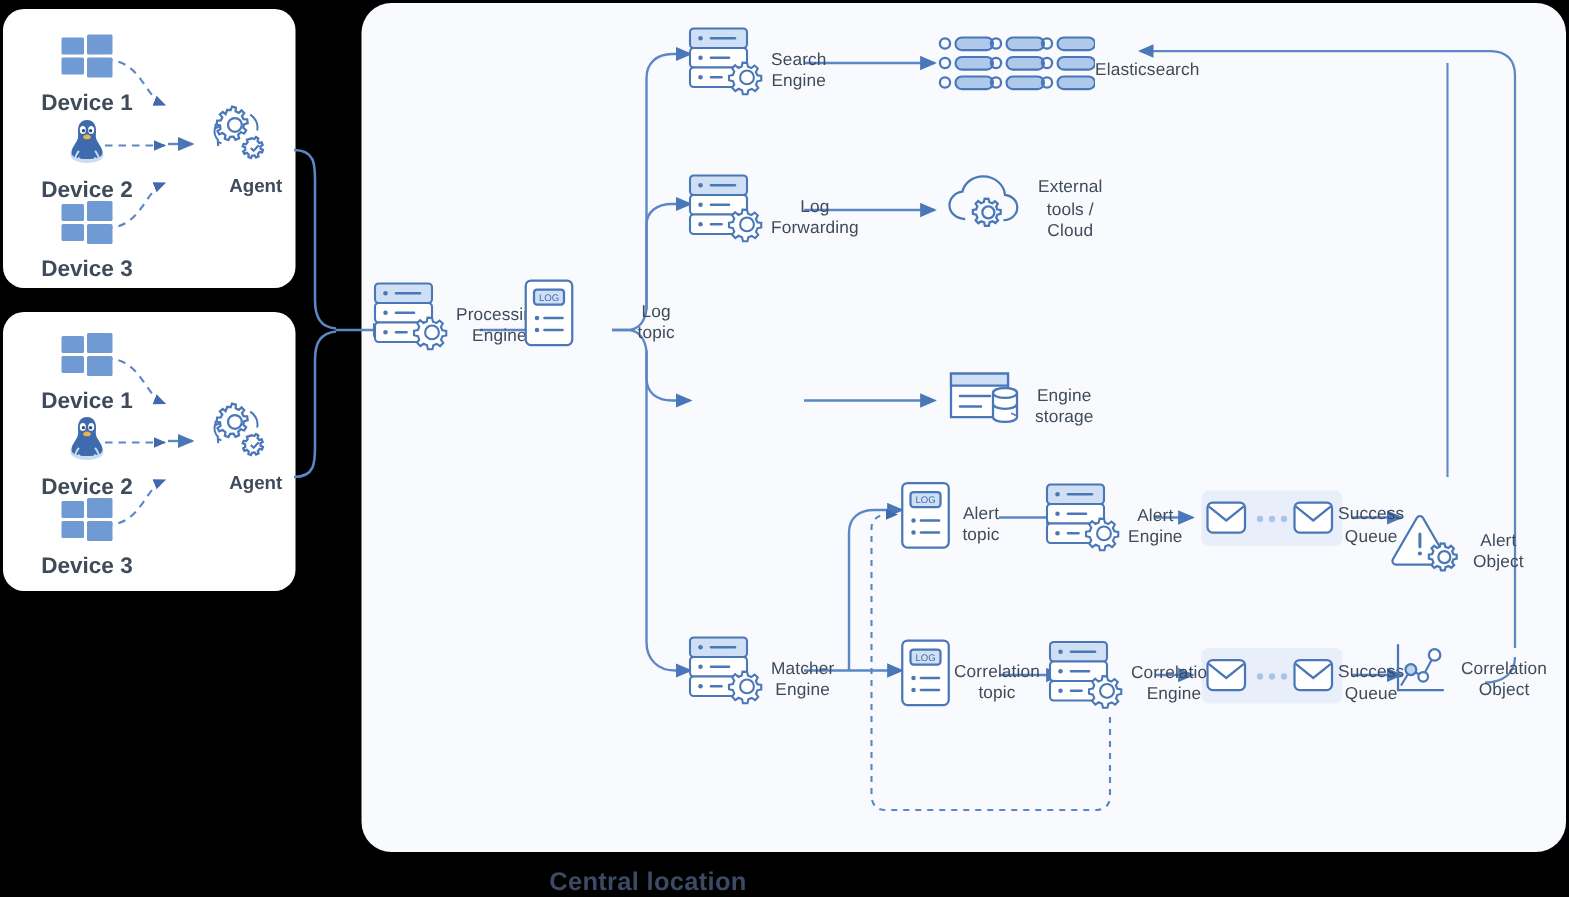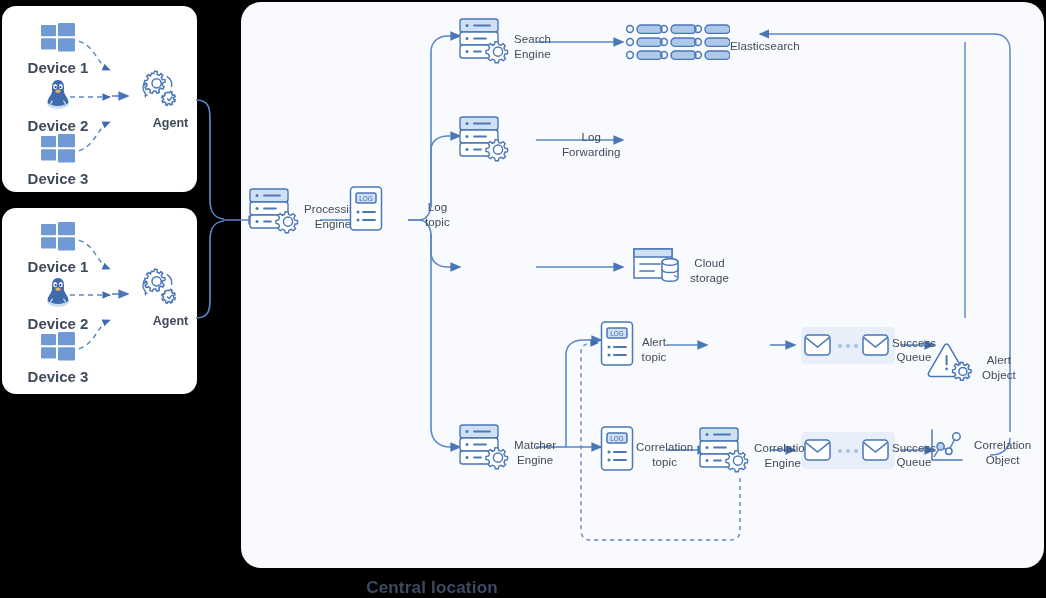--- a/index.html
+++ b/index.html
@@ -306,56 +306,69 @@
             <rect x="12" y="18" width="25" height="8.4" rx="4.2" fill="#aec9ea" stroke="#4a77b8" stroke-width="1.4"></rect>
             <circle cx="5" cy="35" r="3.4" fill="none" stroke="#4a77b8" stroke-width="1.5"></circle>
             <rect x="12" y="31" width="25" height="8.4" rx="4.2" fill="#aec9ea" stroke="#4a77b8" stroke-width="1.4"></rect>
           </g>
         </g>
       </svg>
     </span>
     <span class="lbl">Elasticsearch</span>
   </div>
 
-  <div class="node" style="left:456px;top:114px;width:94px;gap:48px;">
+  <div class="node" style="left:456px;top:114px;width:94px;">
     <span class="ico">
       <svg width="58" height="52" viewBox="0 0 58 52" fill="none" stroke="#4a77b8" stroke-width="1.4">
         <rect x="4" y="3" width="38" height="13" rx="2.5" fill="#cfdff4"></rect>
         <rect x="4" y="16" width="38" height="13" rx="2.5" fill="#fff"></rect>
         <rect x="4" y="29" width="38" height="13" rx="2.5" fill="#fff"></rect>
         <circle cx="11" cy="9.5" r="1.5" fill="#4a77b8" stroke="none"></circle>
         <circle cx="11" cy="22.5" r="1.5" fill="#4a77b8" stroke="none"></circle>
         <circle cx="11" cy="35.5" r="1.5" fill="#4a77b8" stroke="none"></circle>
         <path d="M18 9.5h16M18 22.5h12M18 35.5h7" stroke-width="1.8" stroke-linecap="round"></path>
         <g fill="#fff">
           <path d="M36.3 29.4l2.2-1 .5-2.6 3 .1.7 2.6 2.3.8 2-1.6 2.2 2-1.3 2.3 1 2.2 2.6.4v3l-2.6.6-.9 2.3 1.5 2.1-2.1 2.1-2.2-1.4-2.3.9-.6 2.6h-3l-.6-2.6-2.3-1-2.2 1.5-2.1-2.2 1.4-2.1-.9-2.3-2.6-.6v-3l2.6-.5.9-2.3-1.4-2.2 2-2z"></path>
           <circle cx="42" cy="35.6" r="4.6"></circle>
         </g>
       </svg>
     </span>
     <span class="lbl">Log Forwarding</span>
   </div>
 
+  <div class="node" style="left:626px;top:112px;width:96px;">
+    <span class="ico">
+      <svg width="66" height="46" viewBox="0 0 66 46" fill="none" stroke="#4a77b8" stroke-width="1.5">
+        <path d="M17.5 34C11.7 34 7 29.9 7 24.8c0-4.6 3.7-8.4 8.6-9C16.9 9.9 22.6 5.6 29.4 5.6c7.7 0 14 5.4 14.6 12.3 4.6.4 8.2 4 8.2 8.4 0 4.7-4.1 8.5-9.2 8.5"></path>
+        <g stroke="#4a77b8">
+          <path d="M28 23.5l1.9-.8.5-2.2 2.6.1.6 2.2 2 .7 1.7-1.4 1.9 1.7-1.1 2 .8 1.9 2.2.3v2.6l-2.2.5-.8 2 1.3 1.8-1.8 1.8-1.9-1.2-2 .8-.5 2.2h-2.6l-.5-2.2-2-.8-1.9 1.3-1.8-1.9 1.2-1.8-.8-2-2.2-.5v-2.6l2.2-.4.8-2-1.2-1.9 1.7-1.7z"></path>
+          <circle cx="32.9" cy="29.6" r="4"></circle>
+        </g>
+      </svg>
+    </span>
+    <span class="lbl">External tools /
+Cloud</span>
+  </div>
 
 
   <div class="node" style="left:630px;top:244px;width:96px;">
     <span class="ico">
       <svg width="60" height="44" viewBox="0 0 60 44" fill="none" stroke="#4a77b8" stroke-width="1.5">
         <path d="M4 5h38v29H4z" fill="#fff"></path>
         <path d="M4 5h38v8H4z" fill="#cfdff4"></path>
         <path d="M10 20h20M10 27h14" stroke-width="1.7" stroke-linecap="round"></path>
         <g>
           <path d="M32 18c0-2 3.4-3.3 8-3.3s8 1.3 8 3.3v16c0 2-3.4 3.3-8 3.3s-8-1.3-8-3.3z" fill="#fff"></path>
           <ellipse cx="40" cy="18" rx="8" ry="3.3" fill="#fff"></ellipse>
           <path d="M32 25.2c0 2 3.4 3.3 8 3.3s8-1.3 8-3.3"></path>
           <path d="M44 31.5c1.5.4 2.6 1 3.2 1.6" stroke-width="1.2"></path>
         </g>
       </svg>
     </span>
-    <span class="lbl">Cloud storage</span>
+    <span class="lbl">Engine storage</span>
   </div>
 
   <div class="node" style="left:598px;top:320px;width:74px;">
     <span class="ico">
       <svg width="38" height="50" viewBox="0 0 38 50" fill="none" stroke="#4a77b8" stroke-width="1.5">
         <rect x="3.5" y="2" width="31" height="43" rx="3.5" fill="#fff"></rect>
         <rect x="9" y="8" width="20" height="10" rx="2" fill="#cfdff4"></rect>
         <text x="19" y="15.6" font-size="6.4" fill="#3f6aae" stroke="none" text-anchor="middle" font-family="'Liberation Sans',sans-serif">LOG</text>
         <circle cx="11" cy="27" r="1.5" fill="#4a77b8" stroke="none"></circle>
         <circle cx="11" cy="35" r="1.5" fill="#4a77b8" stroke="none"></circle>
@@ -377,20 +390,38 @@
         <path d="M18 9.5h16M18 22.5h12M18 35.5h7" stroke-width="1.8" stroke-linecap="round"></path>
         <g fill="#fff">
           <path d="M36.3 29.4l2.2-1 .5-2.6 3 .1.7 2.6 2.3.8 2-1.6 2.2 2-1.3 2.3 1 2.2 2.6.4v3l-2.6.6-.9 2.3 1.5 2.1-2.1 2.1-2.2-1.4-2.3.9-.6 2.6h-3l-.6-2.6-2.3-1-2.2 1.5-2.1-2.2 1.4-2.1-.9-2.3-2.6-.6v-3l2.6-.5.9-2.3-1.4-2.2 2-2z"></path>
           <circle cx="42" cy="35.6" r="4.6"></circle>
         </g>
       </svg>
     </span>
     <span class="lbl">Matcher Engine</span>
   </div>
 
+  <div class="node" style="left:694px;top:320px;width:88px;">
+    <span class="ico">
+      <svg width="58" height="52" viewBox="0 0 58 52" fill="none" stroke="#4a77b8" stroke-width="1.4">
+        <rect x="4" y="3" width="38" height="13" rx="2.5" fill="#cfdff4"></rect>
+        <rect x="4" y="16" width="38" height="13" rx="2.5" fill="#fff"></rect>
+        <rect x="4" y="29" width="38" height="13" rx="2.5" fill="#fff"></rect>
+        <circle cx="11" cy="9.5" r="1.5" fill="#4a77b8" stroke="none"></circle>
+        <circle cx="11" cy="22.5" r="1.5" fill="#4a77b8" stroke="none"></circle>
+        <circle cx="11" cy="35.5" r="1.5" fill="#4a77b8" stroke="none"></circle>
+        <path d="M18 9.5h16M18 22.5h12M18 35.5h7" stroke-width="1.8" stroke-linecap="round"></path>
+        <g fill="#fff">
+          <path d="M36.3 29.4l2.2-1 .5-2.6 3 .1.7 2.6 2.3.8 2-1.6 2.2 2-1.3 2.3 1 2.2 2.6.4v3l-2.6.6-.9 2.3 1.5 2.1-2.1 2.1-2.2-1.4-2.3.9-.6 2.6h-3l-.6-2.6-2.3-1-2.2 1.5-2.1-2.2 1.4-2.1-.9-2.3-2.6-.6v-3l2.6-.5.9-2.3-1.4-2.2 2-2z"></path>
+          <circle cx="42" cy="35.6" r="4.6"></circle>
+        </g>
+      </svg>
+    </span>
+    <span class="lbl">Alert Engine</span>
+  </div>
 
   <div class="node" style="left:800px;top:329px;width:96px;">
     <span class="ico">
       <svg width="92" height="33" viewBox="0 0 92 33" fill="none" stroke="#4a77b8" stroke-width="1.5">
         <rect x="5" y="6" width="25" height="20" rx="3.5" fill="#fff"></rect>
         <path d="M5.8 8.6L17.5 18 29.2 8.6"></path>
         <circle cx="40" cy="17" r="2.1" fill="#a9c4e6" stroke="none"></circle>
         <circle cx="48" cy="17" r="2.1" fill="#a9c4e6" stroke="none"></circle>
         <circle cx="56" cy="17" r="2.1" fill="#a9c4e6" stroke="none"></circle>
         <rect x="63" y="6" width="25" height="20" rx="3.5" fill="#fff"></rect>

